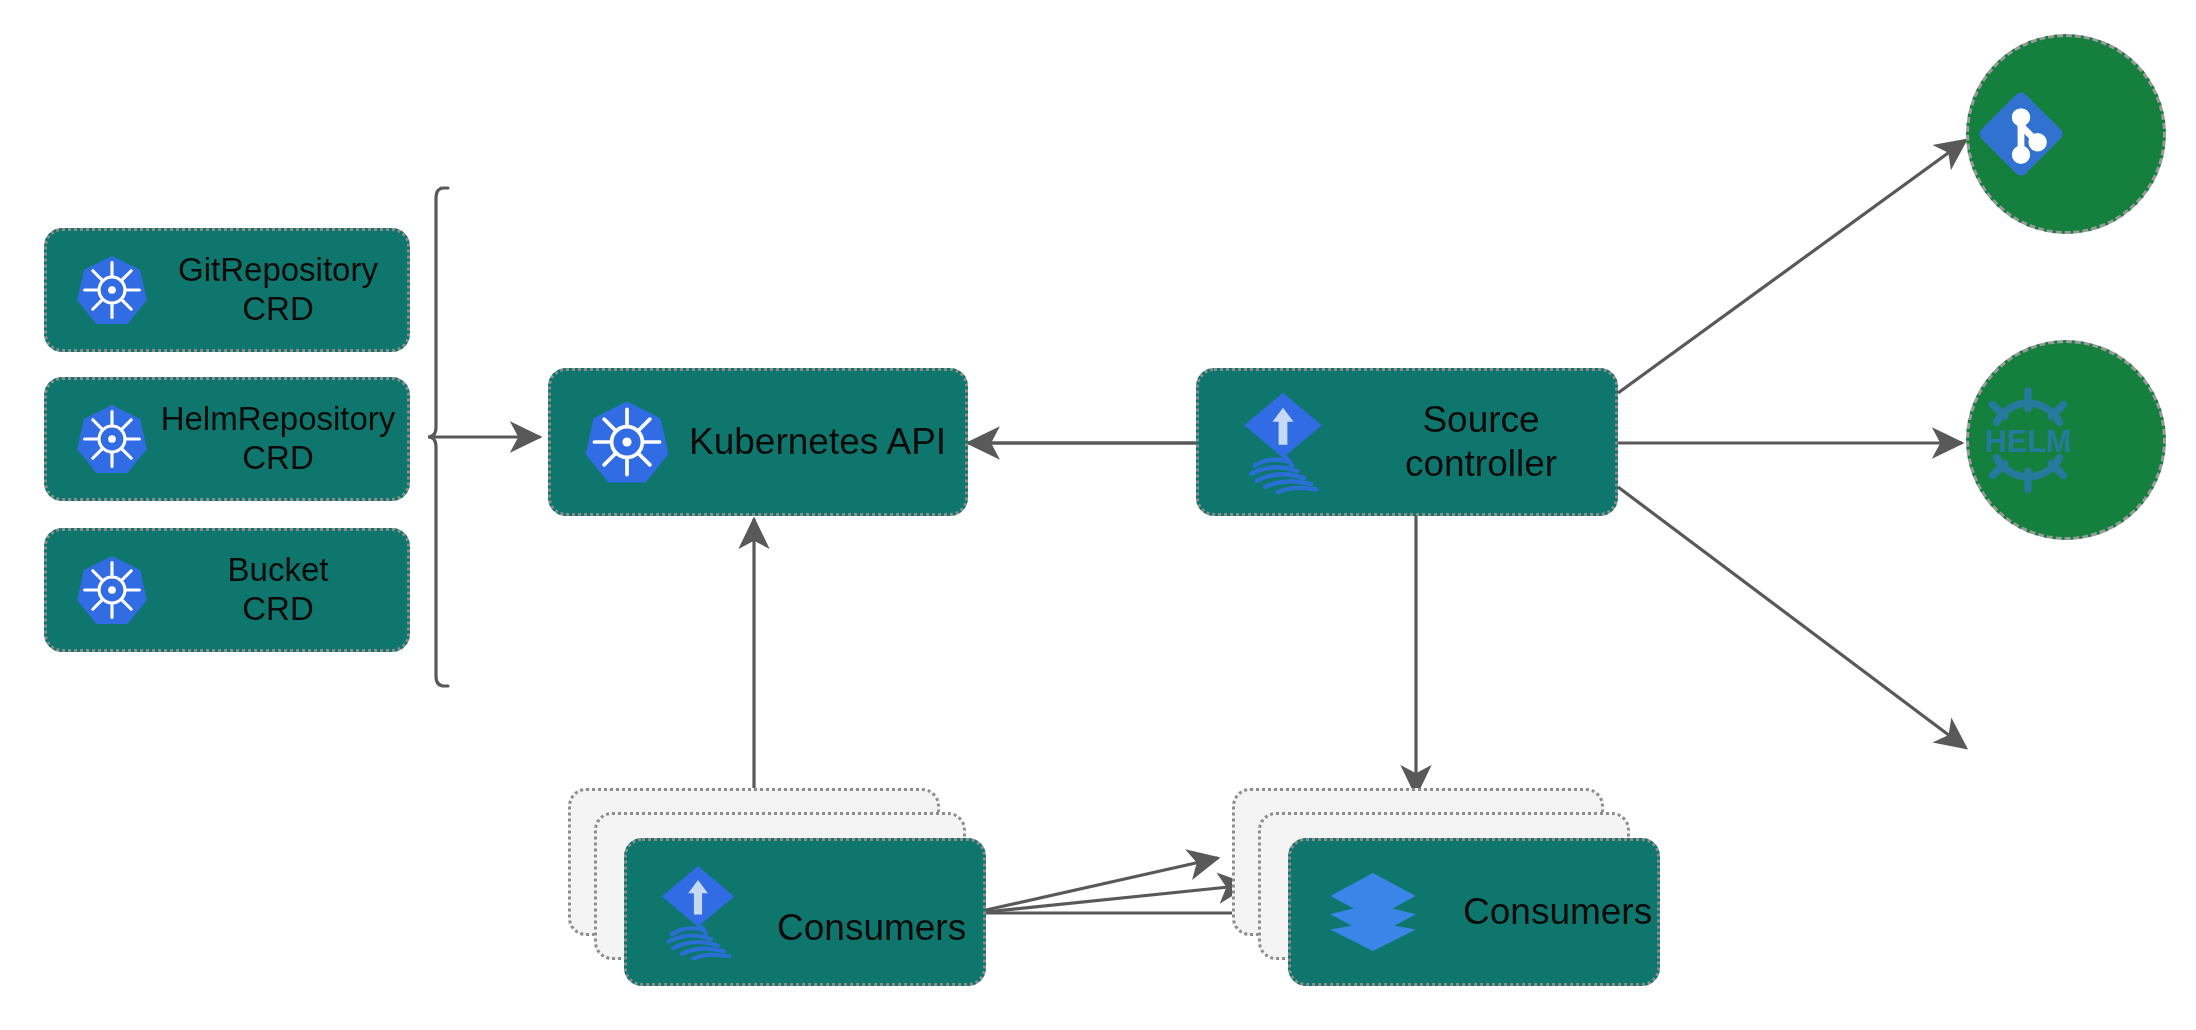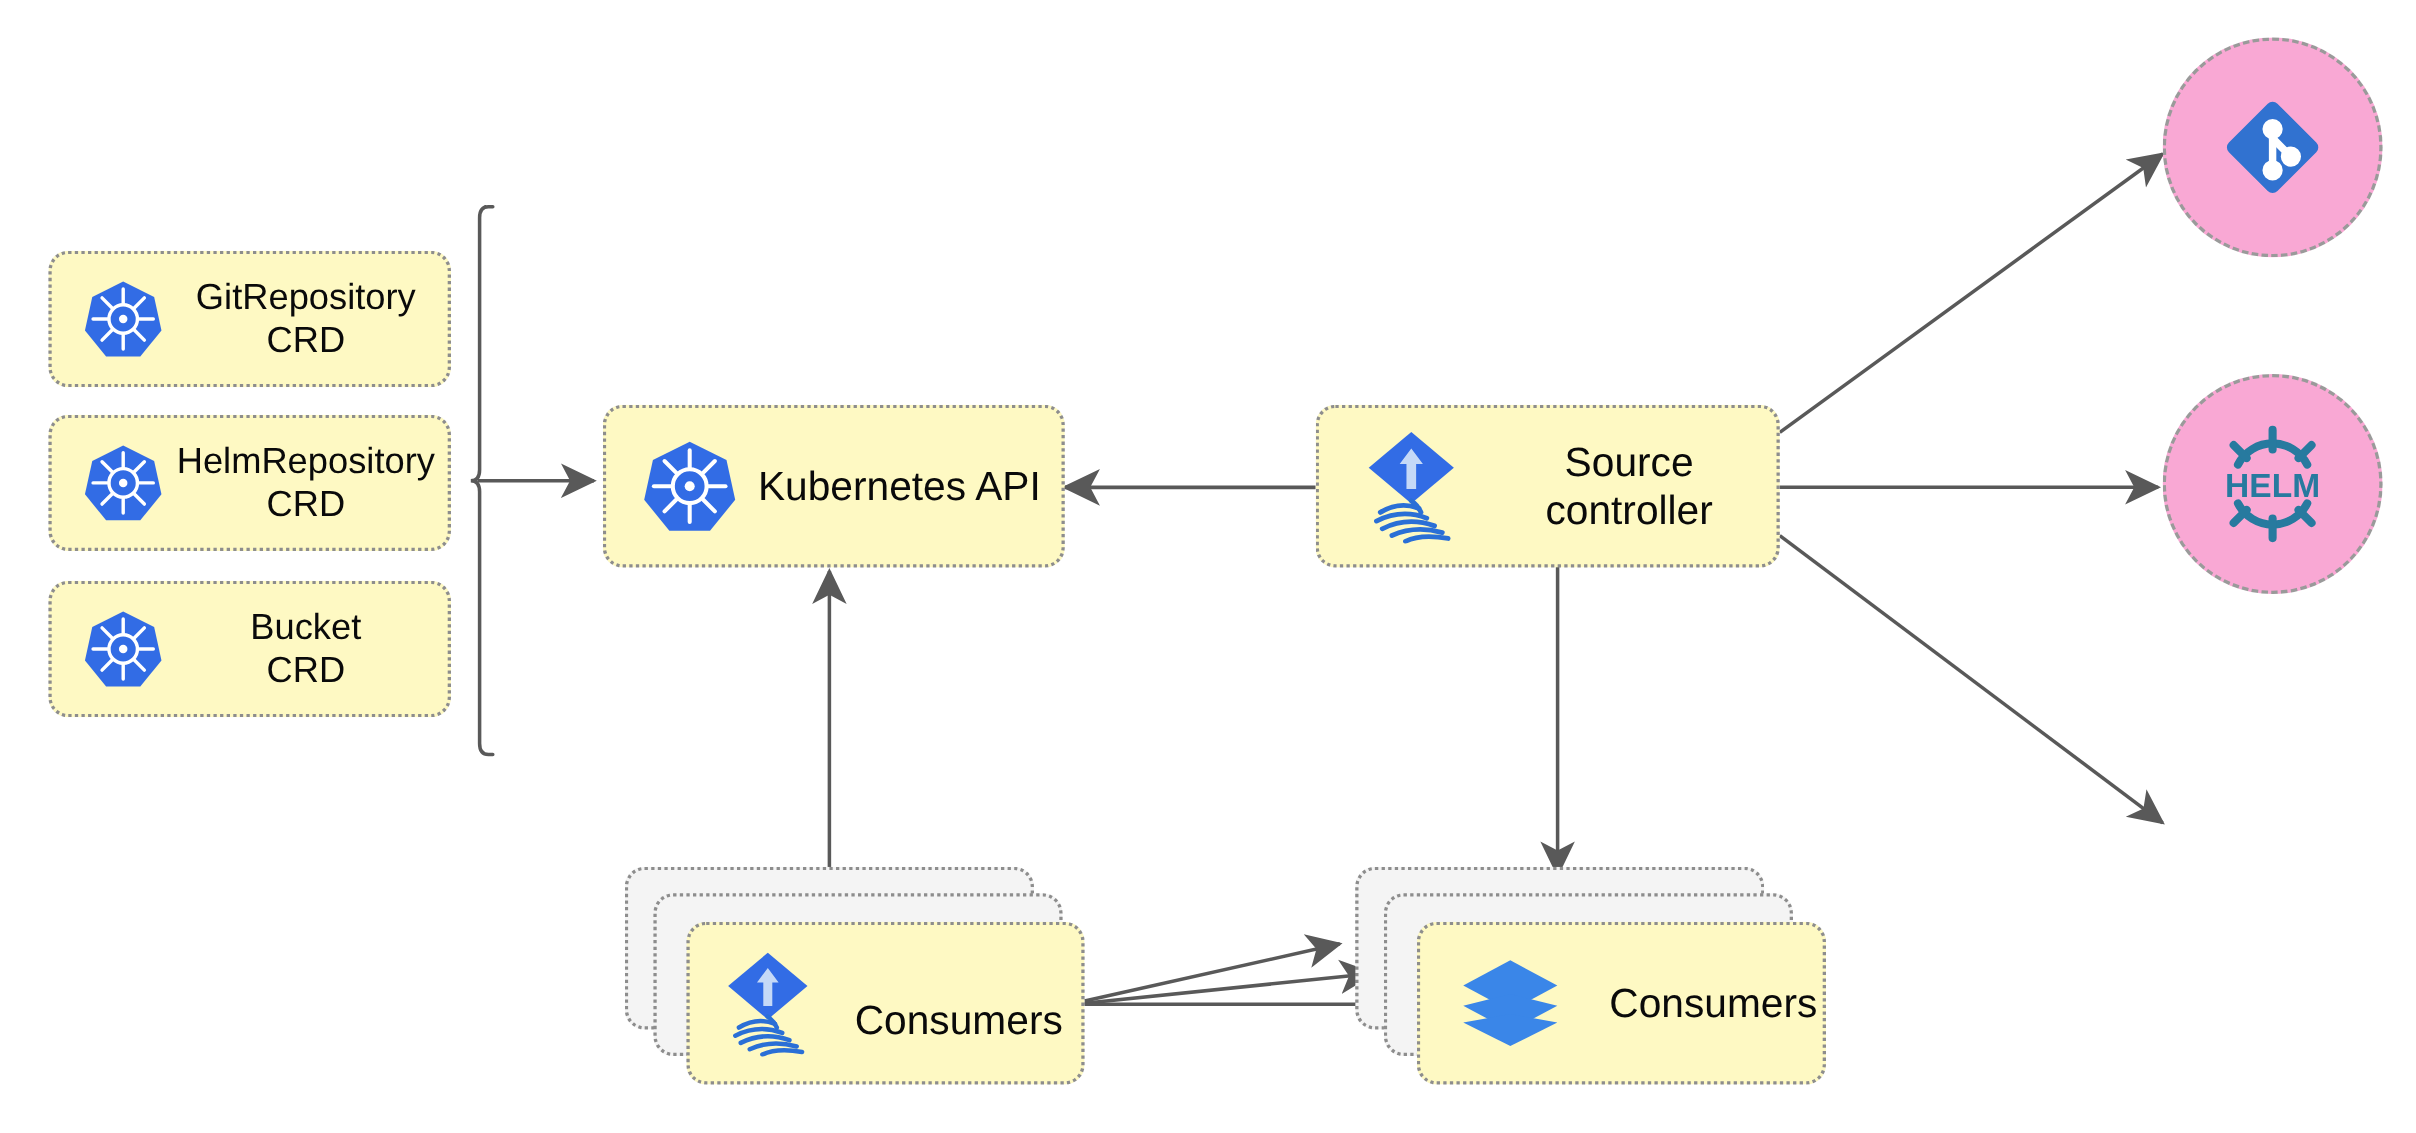--- a/index.html
+++ b/index.html
@@ -23,21 +23,21 @@
     top: 0;
     width: 2196px;
     height: 1030px;
     pointer-events: none;
   }
 
   
   .node {
     position: absolute;
     box-sizing: border-box;
-    background: #fef9c3;
+    background: #0f766e;
     border: 3px dotted #8d8d8d;
     border-radius: 18px;
     display: flex;
     align-items: center;
     justify-content: flex-start;
   }
   .node-ghost {
     position: absolute;
     box-sizing: border-box;
     background: #f4f4f4;
@@ -69,26 +69,25 @@
     right: 10px;
     top: 50%;
     transform: translateY(-50%);
     font-size: 33px;
   }
 
   
   .circ {
     position: absolute;
     box-sizing: border-box;
-    background: #f9a8d4;
+    background: #15803d;
     border: 3px dashed #9a9a9a;
     border-radius: 50%;
     display: flex;
     align-items: center;
-    justify-content: center;
   }
 
   .icon-svg { display: block; }
 </style>
 </head>
 <body>
 
 <div id="canvas">
 
   <svg id="edges" viewBox="0 0 2196 1030">

